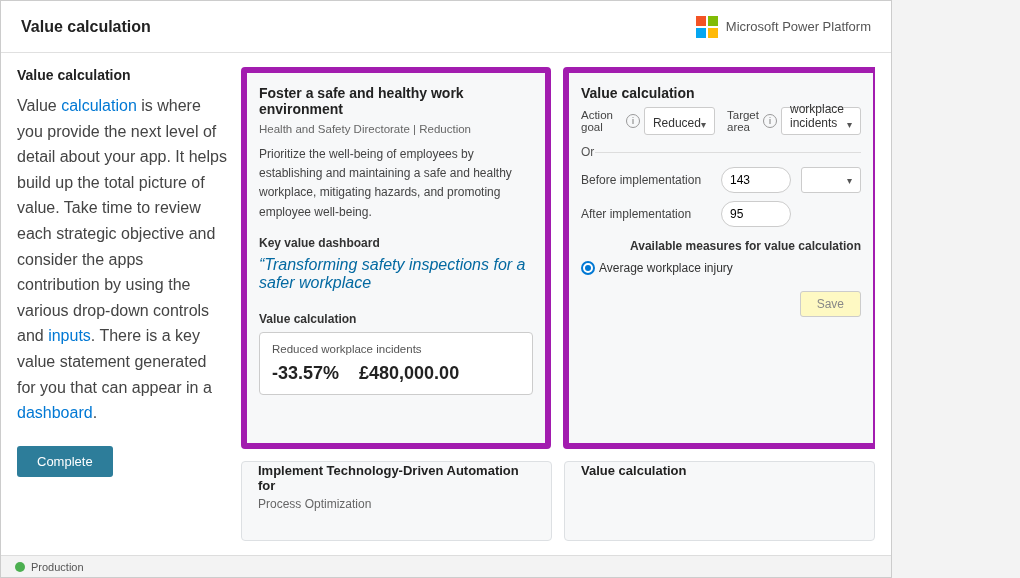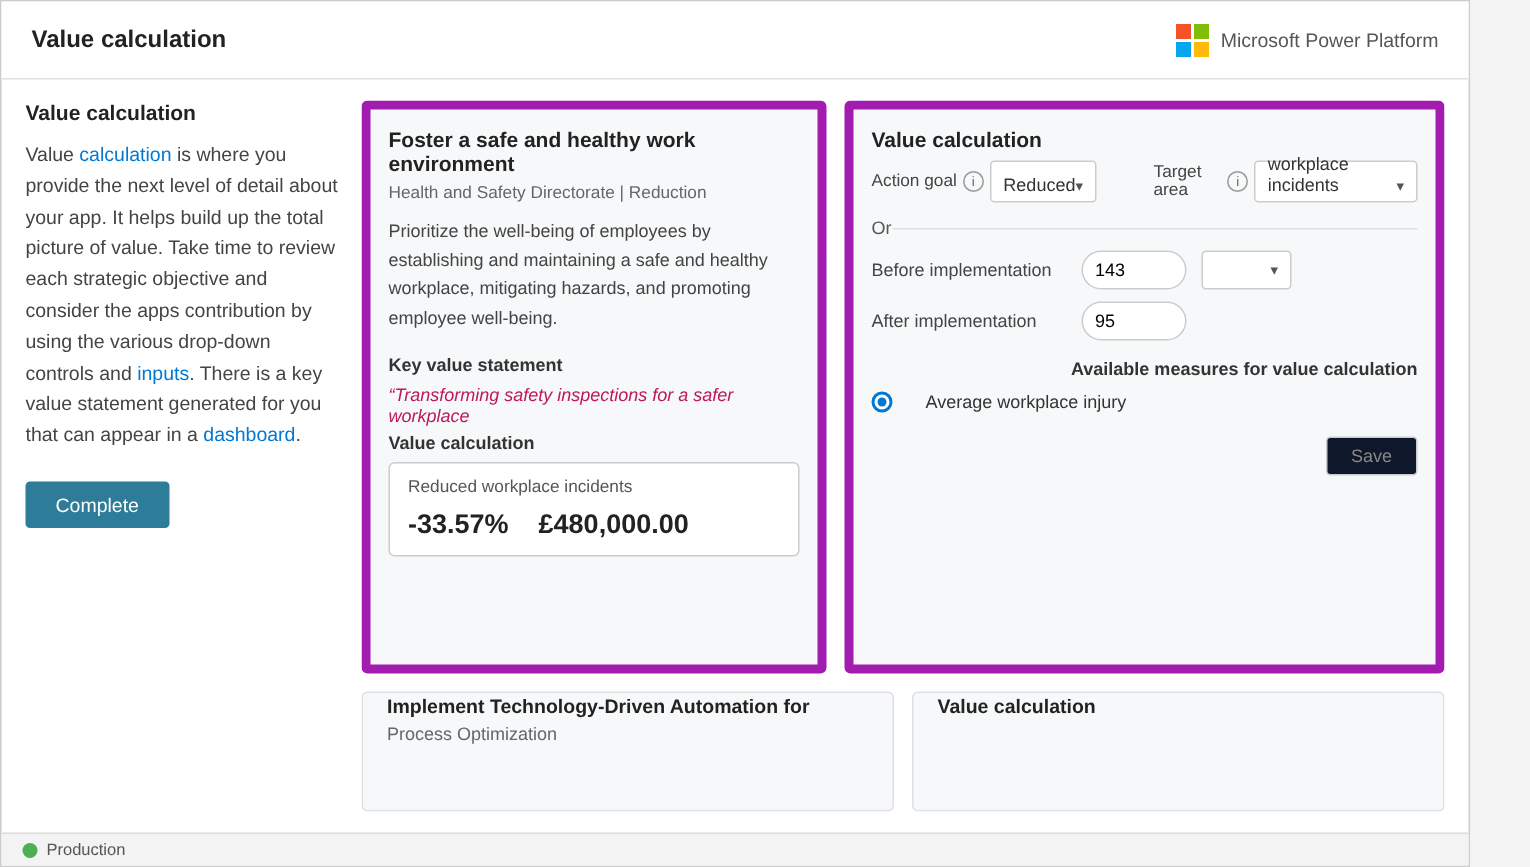--- a/index.html
+++ b/index.html
@@ -6,21 +6,21 @@
     body {
       font-family: 'Segoe UI', Arial, sans-serif;
       background: #f3f3f3;
       width: 1020px;
       height: 578px;
       overflow: hidden;
       font-size: 13px;
       color: #333;
     }
     .app-frame {
-      width: 980px;
+      width: 892px;
       height: 578px;
       background: #fff;
       border: 1px solid #ccc;
       display: flex;
       flex-direction: column;
     }
     
     .header {
       display: flex;
       align-items: center;
@@ -73,21 +73,21 @@
       width: 210px;
       flex-shrink: 0;
     }
     .left-panel-title {
       font-size: 14px;
       font-weight: 600;
       margin-bottom: 10px;
       color: #222;
     }
     .left-panel-text {
-      font-size: 13px;
+      font-size: 16px;
       line-height: 1.6;
       color: #444;
     }
     .left-panel-text a {
       color: #0078d4;
       text-decoration: none;
     }
     .complete-btn {
       margin-top: 20px;
       background: #2d7d9a;
@@ -152,24 +152,24 @@
       line-height: 1.6;
       margin-bottom: 14px;
     }
     .section-label {
       font-size: 12px;
       font-weight: 600;
       color: #333;
       margin-bottom: 6px;
     }
     .key-value-italic {
-      font-size: 12px;
+      font-size: 16px;
       font-style: italic;
-      color: #be185d;
-      margin-bottom: 4px;
+      color: #0369a1;
+      margin-bottom: 20px;
     }
     .value-calc-section {
       border: 1px solid #ccc;
       background: #fff;
       border-radius: 4px;
       padding: 10px 12px;
     }
     .value-calc-label {
       font-size: 11.5px;
       color: #555;
@@ -290,21 +290,21 @@
     }
     .measures-label {
       font-size: 12px;
       font-weight: 600;
       color: #333;
       margin-bottom: 8px;
     }
     .measure-item {
       display: flex;
       align-items: center;
-      gap: 22px;
+      gap: 4px;
       font-size: 12px;
       color: #333;
     }
     .radio-dot {
       width: 14px;
       height: 14px;
       border-radius: 50%;
       border: 2px solid #0078d4;
       background: #fff;
       display: flex;
@@ -312,21 +312,21 @@
       justify-content: center;
       flex-shrink: 0;
     }
     .radio-dot-inner {
       width: 6px;
       height: 6px;
       border-radius: 50%;
       background: #0078d4;
     }
     .save-btn {
-      background: #0f172a;
+      background: #fef9c3;
       color: #888;
       border: 1px solid #ccc;
       padding: 5px 16px;
       border-radius: 3px;
       font-size: 12px;
       cursor: pointer;
       align-self: flex-end;
       margin-top: auto;
     }
 
@@ -404,21 +404,21 @@
     </div>
 
     <div class="right-content">
 
       <div class="cards-row">
 
         <div class="card card-left">
           <div class="card-title">Foster a safe and healthy work environment</div>
           <div class="card-subtitle">Health and Safety Directorate | Reduction</div>
           <div class="card-description">Prioritize the well-being of employees by establishing and maintaining a safe and healthy workplace, mitigating hazards, and promoting employee well-being.</div>
-          <div class="section-label">Key value statement</div>
+          <div class="section-label">Key value dashboard</div>
           <div class="key-value-italic">“Transforming safety inspections for a safer workplace</div>
           <div class="section-label">Value calculation</div>
           <div class="value-calc-section">
             <div class="value-calc-label">Reduced workplace incidents</div>
             <div class="value-calc-numbers">
               <span class="value-number-big negative">-33.57%</span>
               <span class="value-number-big">£480,000.00</span>
             </div>
           </div>
         </div>

